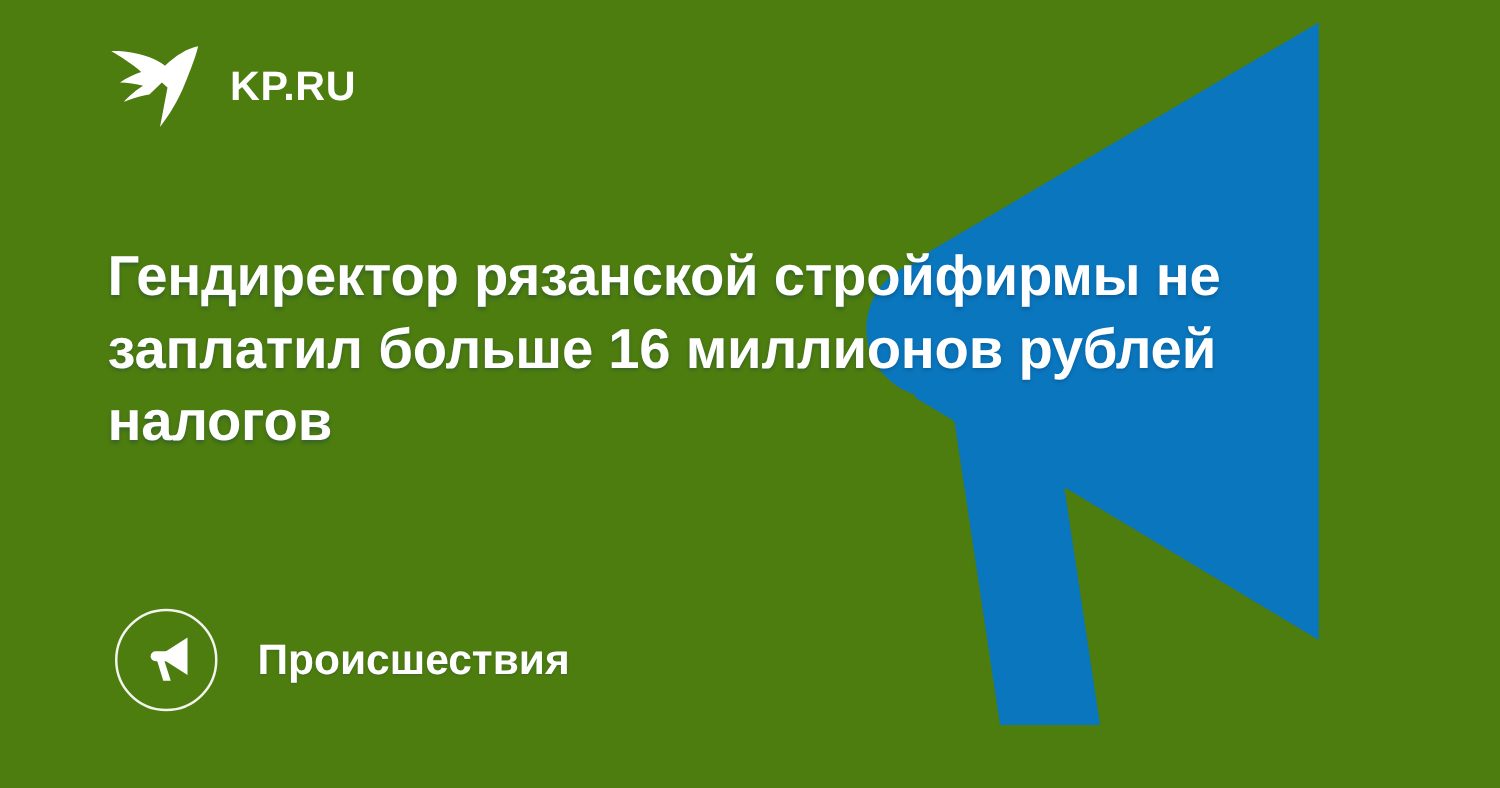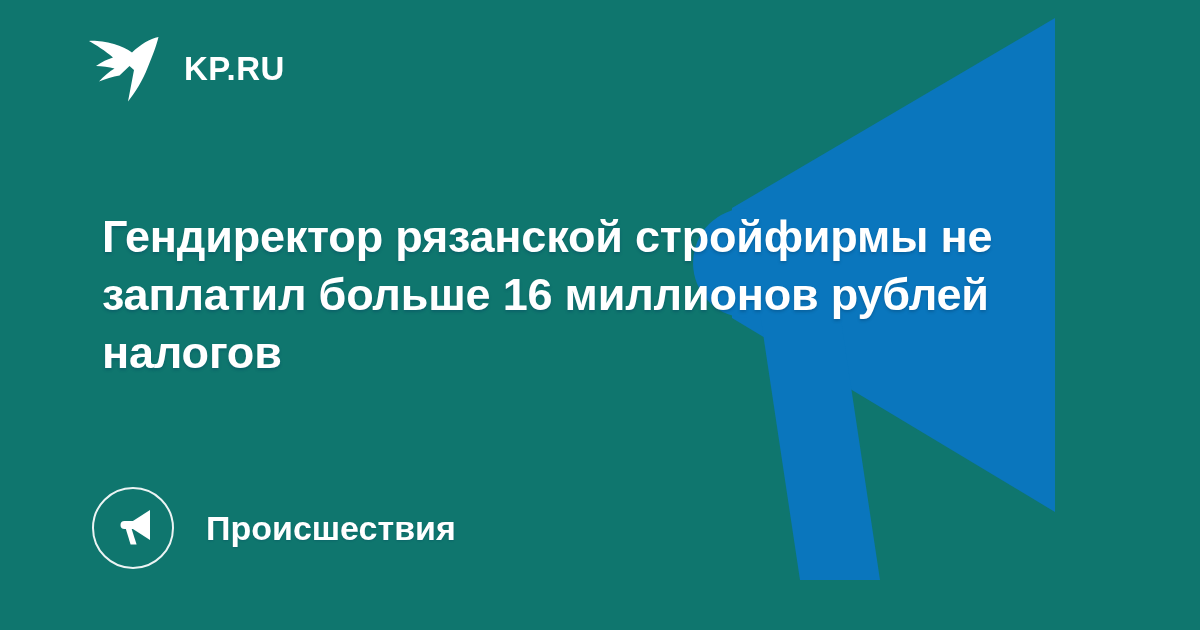--- a/index.html
+++ b/index.html
@@ -12,21 +12,21 @@
     height: 630px;
     overflow: hidden;
     font-family: "Liberation Sans", sans-serif;
     background: #0581cd;
   }
 
   .card {
     position: relative;
     width: 1200px;
     height: 630px;
-    background: #0f766e;
+    background: #4d7c0f;
     overflow: hidden;
   }
 
   
   .watermark {
     position: absolute;
     right: 0;
     top: 0;
     width: 620px;
     height: 630px;
@@ -68,21 +68,21 @@
     white-space: nowrap;
     padding-bottom: 2px;
   }
 
   
   .headline {
     position: absolute;
     left: 86px;
     top: 192px;
     width: 1000px;
-    margin: 16px;
+    margin: 0;
     color: #ffffff;
     font-size: 45px;
     font-weight: bold;
     line-height: 58px;
     letter-spacing: -0.2px;
     text-shadow: 0 2px 3px rgba(0, 52, 92, 0.30);
   }
 
   
   .rubric {

